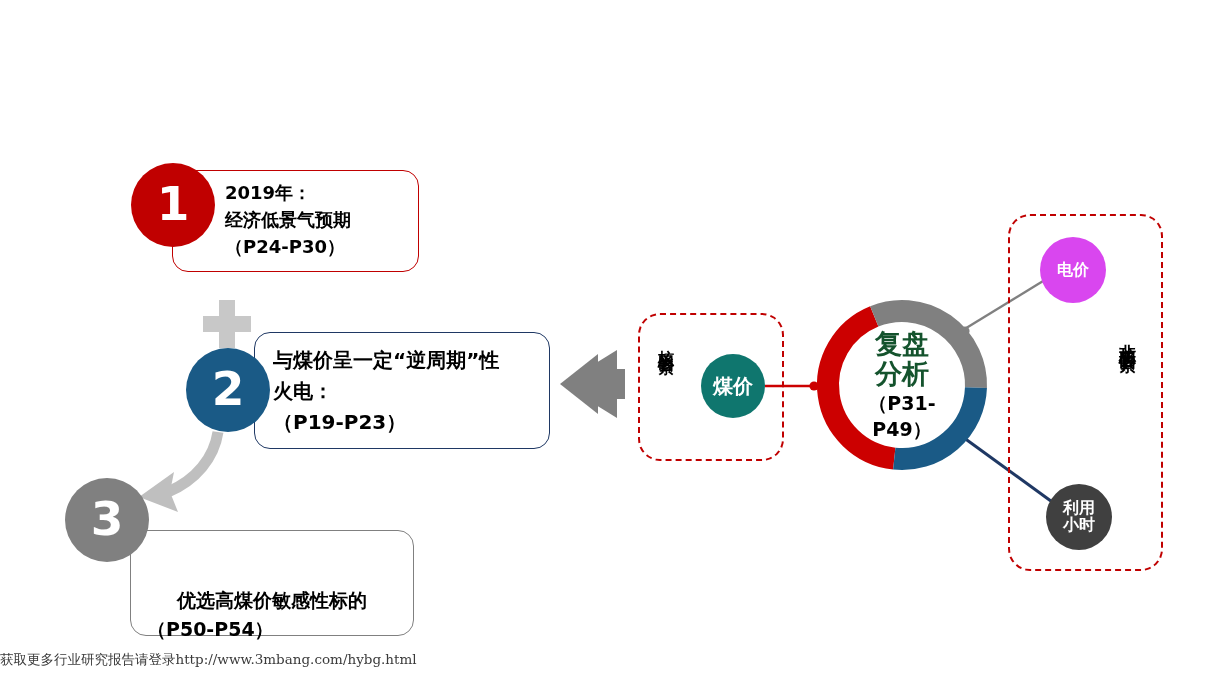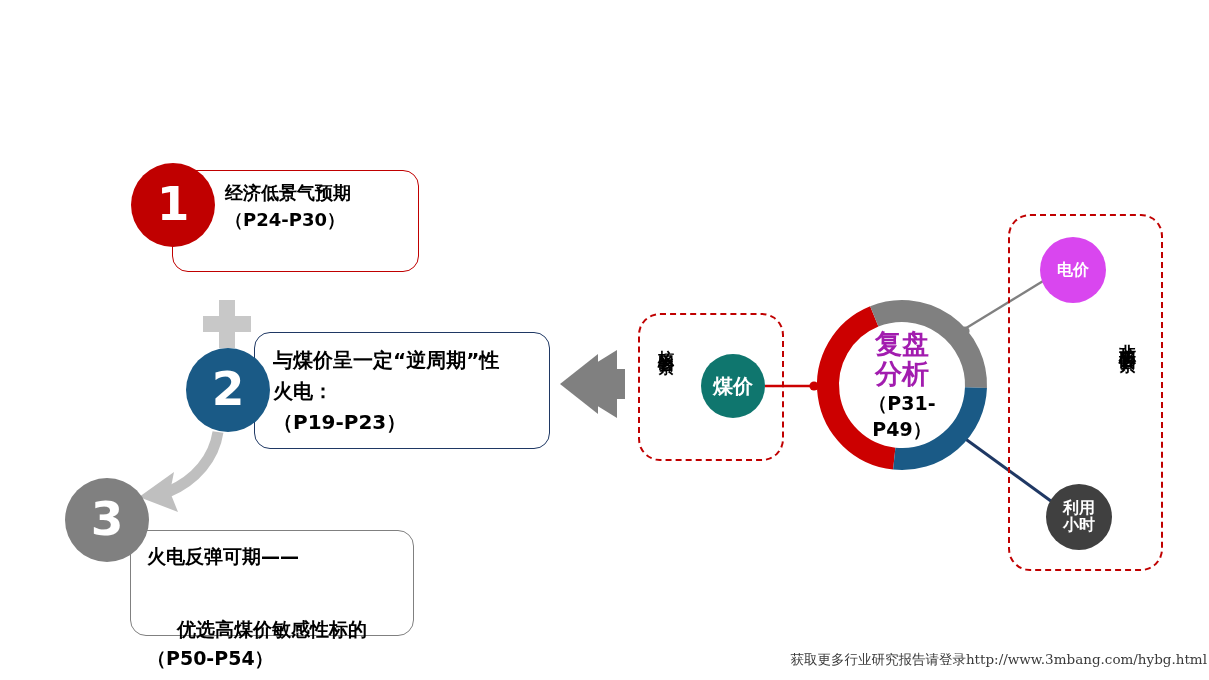--- a/index.html
+++ b/index.html
@@ -67,21 +67,21 @@
   .donut-wrap { left: 812px; top: 295px; width: 180px; height: 180px; z-index: 3; }
 
   .donut-center {
     position: absolute;
     left: 0; top: 0; width: 180px; height: 180px;
     display: flex; flex-direction: column;
     align-items: center; justify-content: center;
     pointer-events: none;
   }
   .donut-title {
-    font-size: 27px; font-weight: bold; color: #a21caf;
+    font-size: 27px; font-weight: bold; color: #14532d;
     line-height: 30px; text-align: center;
     font-family: "DejaVu Sans", "Liberation Sans", sans-serif;
   }
   .donut-sub {
     font-size: 19px; font-weight: bold; color: #000;
     line-height: 26px; text-align: center; margin-top: 1px;
     max-width: 96px;
   }
 
   
@@ -114,21 +114,21 @@
     color: #000;
     letter-spacing: 3px;
     z-index: 5;
   }
   .vlabel-core { left: 655px; top: 337px; font-size: 16px; }
   .vlabel-noncore { left: 1117px; top: 330px; font-size: 17px; }
 
   
   .footer {
     left: 0; top: 651px; width: 1207px;
-    text-align: right;
+    text-align: left;
     font-family: "DejaVu Serif", "Liberation Serif", serif;
     font-size: 13.5px;
     color: #3a3a3a;
   }
 
   svg.overlay { position: absolute; left: 0; top: 0; width: 1209px; height: 680px; overflow: visible; }
   .svg-bg { z-index: 1; }
 </style>
 </head>
 <body>
@@ -170,20 +170,21 @@
   <div class="abs vlabel vlabel-core">核心因素</div>
   <div class="abs vlabel vlabel-noncore">非核心因素</div>
 
   <div class="abs plus-wrap">
     <div class="plus-v"></div>
     <div class="plus-h"></div>
   </div>
 
   <div class="abs tbox tbox-1">
     <div class="tbox-inner t1-inner">
+      <div>2019年：</div>
       <div>经济低景气预期</div>
       <div>（P24-P30）</div>
     </div>
   </div>
   <div class="abs num-circle circle-1">
     <span>1</span>
   </div>
 
   <div class="abs tbox tbox-2">
     <div class="tbox-inner t2-inner">
@@ -191,21 +192,20 @@
       <div>火电：</div>
       <div>（P19-P23）</div>
     </div>
   </div>
   <div class="abs num-circle circle-2">
     <span>2</span>
   </div>
 
   <div class="abs tbox tbox-3">
     <div class="tbox-inner t3-inner">
-      <div>火电反弹可期——</div>
       <div class="indent">优选高煤价敏感性标的</div>
       <div>（P50-P54）</div>
     </div>
   </div>
   <div class="abs num-circle circle-3">
     <span>3</span>
   </div>
 
   <div class="abs donut-wrap">
     <svg viewBox="0 0 180 180" width="180" height="180">

